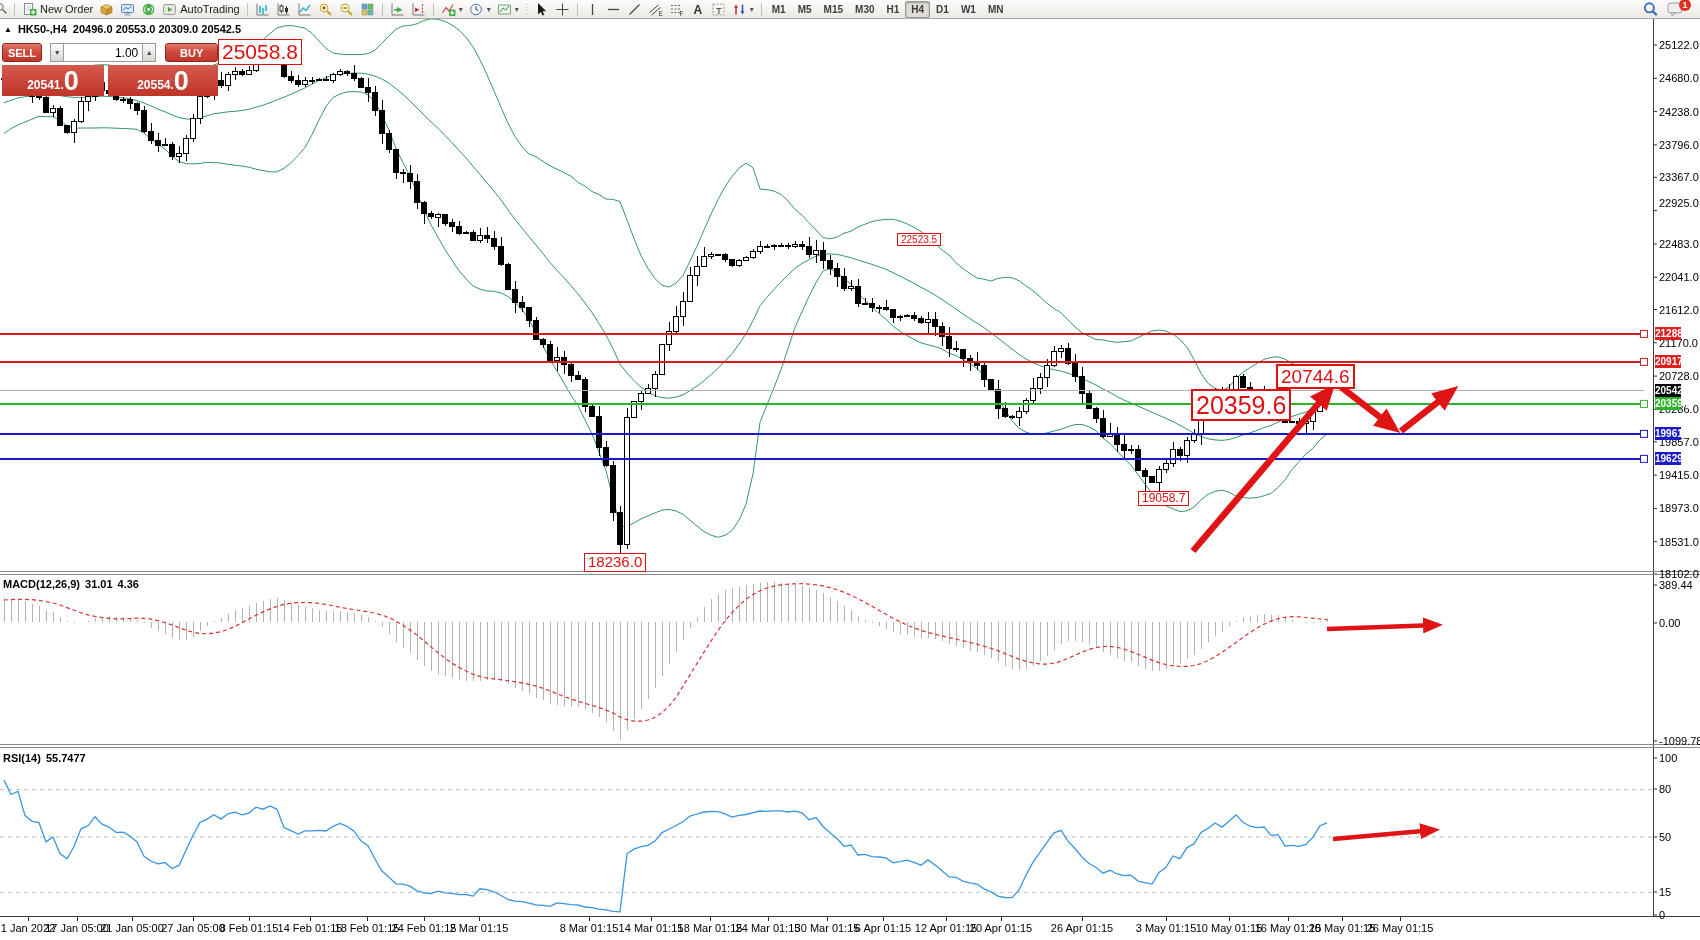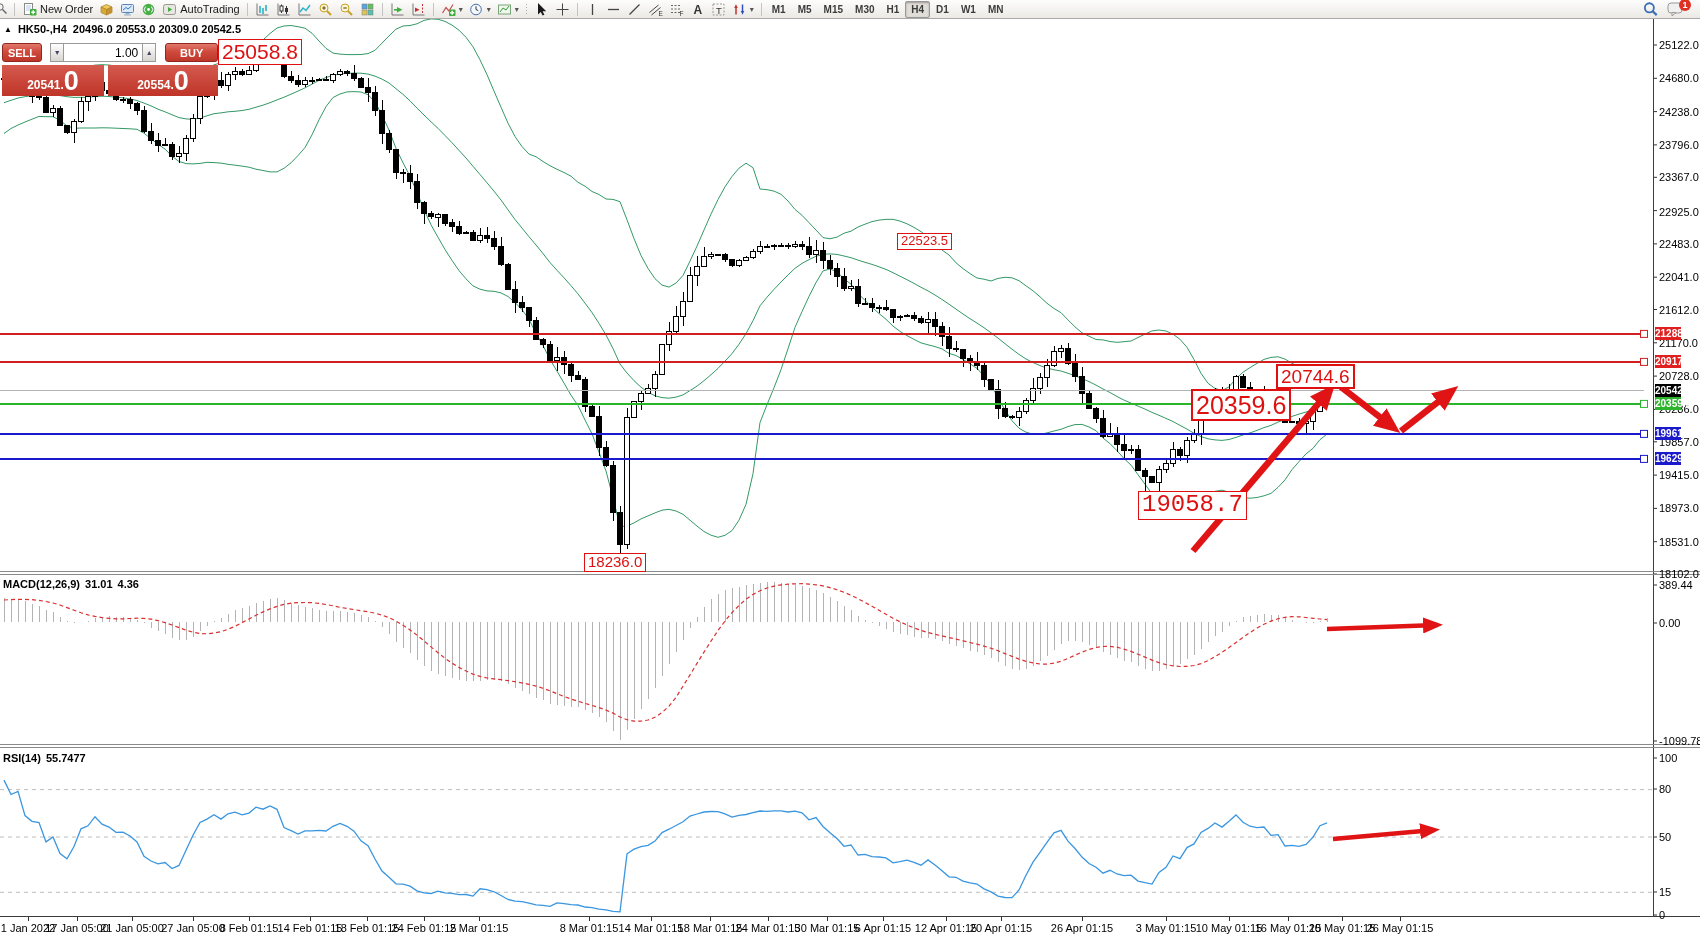--- a/index.html
+++ b/index.html
@@ -1022,39 +1022,39 @@
     <div class="tag" style="top: 355.365px; background: rgb(224, 32, 32);">20917.2</div>
     <div class="tag" style="top: 383.602px; background: rgb(0, 0, 0);">20542.5</div>
     <div class="tag" style="top: 397.385px; background: rgb(44, 181, 44);">20359.6</div>
     <div class="tag" style="top: 427.392px; background: rgb(26, 26, 204);">19961.4</div>
     <div class="tag" style="top: 452.404px; background: rgb(26, 26, 204);">19629.5</div>
     <div class="axis-label" style="top: 39px;">25122.0</div>
     <div class="axis-label" style="top: 72.3082px;">24680.0</div>
     <div class="axis-label" style="top: 105.616px;">24238.0</div>
     <div class="axis-label" style="top: 138.925px;">23796.0</div>
     <div class="axis-label" style="top: 171.253px;">23367.0</div>
-    <div class="axis-label" style="top: 206px;">22925.0</div>
+    <div class="axis-label" style="top: 197px;">22925.0</div>
     <div class="axis-label" style="top: 237.87px;">22483.0</div>
     <div class="axis-label" style="top: 271.178px;">22041.0</div>
     <div class="axis-label" style="top: 303.506px;">21612.0</div>
     <div class="axis-label" style="top: 336.815px;">21170.0</div>
     <div class="axis-label" style="top: 370.123px;">20728.0</div>
     <div class="axis-label" style="top: 403.431px;">20286.0</div>
     <div class="axis-label" style="top: 435.76px;">19857.0</div>
     <div class="axis-label" style="top: 469.068px;">19415.0</div>
     <div class="axis-label" style="top: 502.376px;">18973.0</div>
     <div class="axis-label" style="top: 535.684px;">18531.0</div>
     <div class="axis-label" style="top: 568.013px;">18102.0</div>
     <div class="axis-label" style="top: 579px;">389.44</div>
     <div class="axis-label" style="top: 617px;">0.00</div>
     <div class="axis-label" style="top: 735px;">-1099.78</div>
     <div class="axis-label" style="top: 752px;">100</div>
     <div class="axis-label" style="top: 783px;">80</div>
     <div class="axis-label" style="top: 831px;">50</div>
     <div class="axis-label" style="top: 886px;">15</div>
     <div class="axis-label" style="top: 909px;">0</div>
     <div class="ann" style="left: 218px; top: 39px; font-size: 21px; border-width: 1.5px;">25058.8</div>
-    <div class="ann" style="left: 897px; top: 233px; font-size: 13px; border-width: 1.5px;">22523.5</div>
+    <div class="ann" style="left: 897px; top: 233px; font-size: 10px; border-width: 1.5px;">22523.5</div>
     <div class="ann" style="left: 1191px; top: 389px; font-size: 25px; border-width: 2px;">20359.6</div>
     <div class="ann" style="left: 1276px; top: 364px; font-size: 19px; border-width: 2px;">20744.6</div>
-    <div class="ann" style="left: 1138px; top: 491px; font-size: 24px; border-width: 1.5px; font-family: Liberation Mono, monospace;">19058.7</div>
+    <div class="ann" style="left: 1138px; top: 491px; font-size: 12px; border-width: 1.5px;">19058.7</div>
     <div class="ann" style="left: 584px; top: 553px; font-size: 15px; border-width: 1.5px;">18236.0</div>
   </div>
 
 </body></html>

